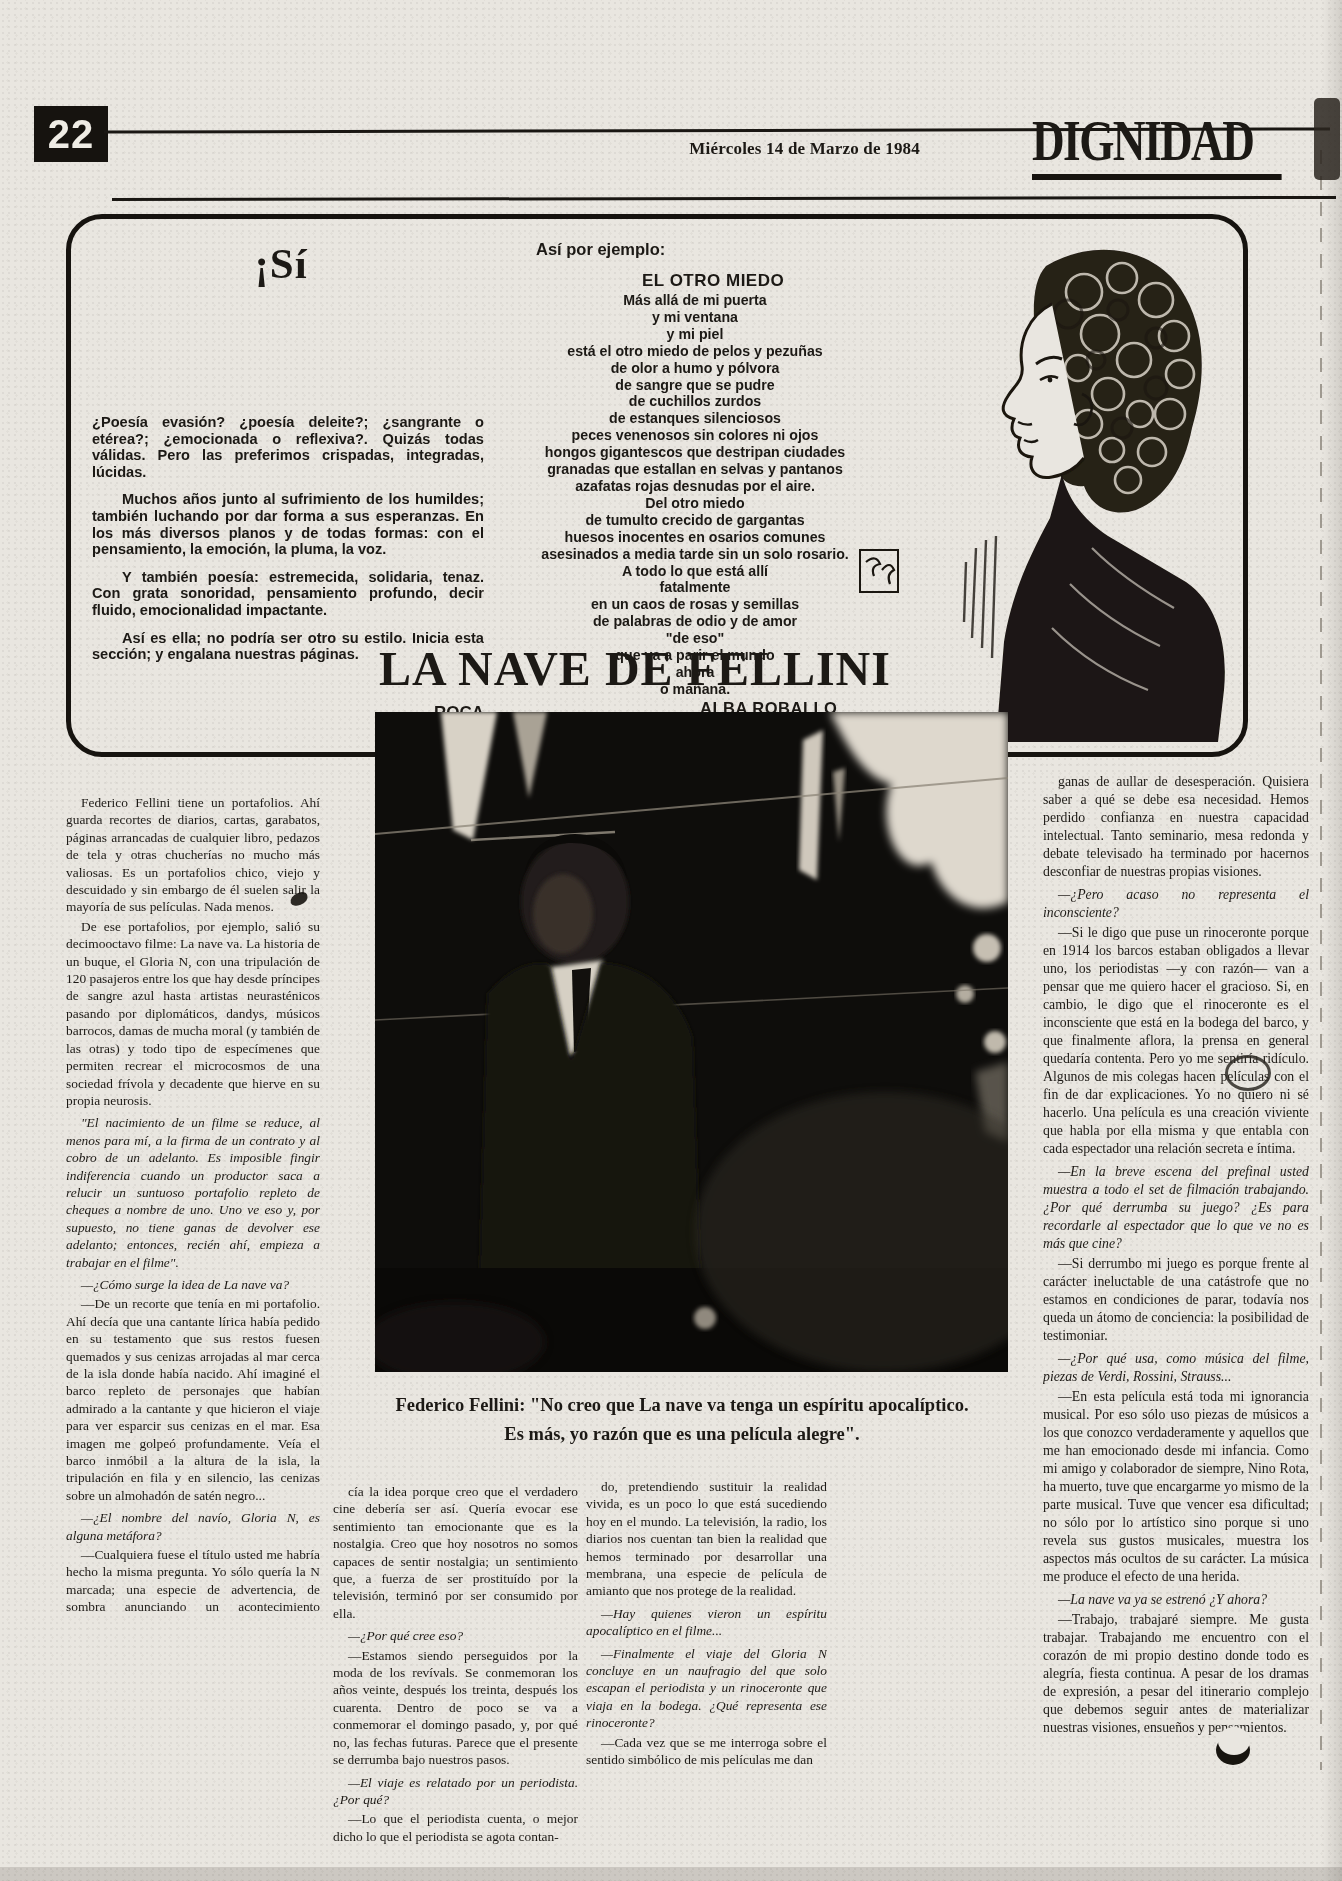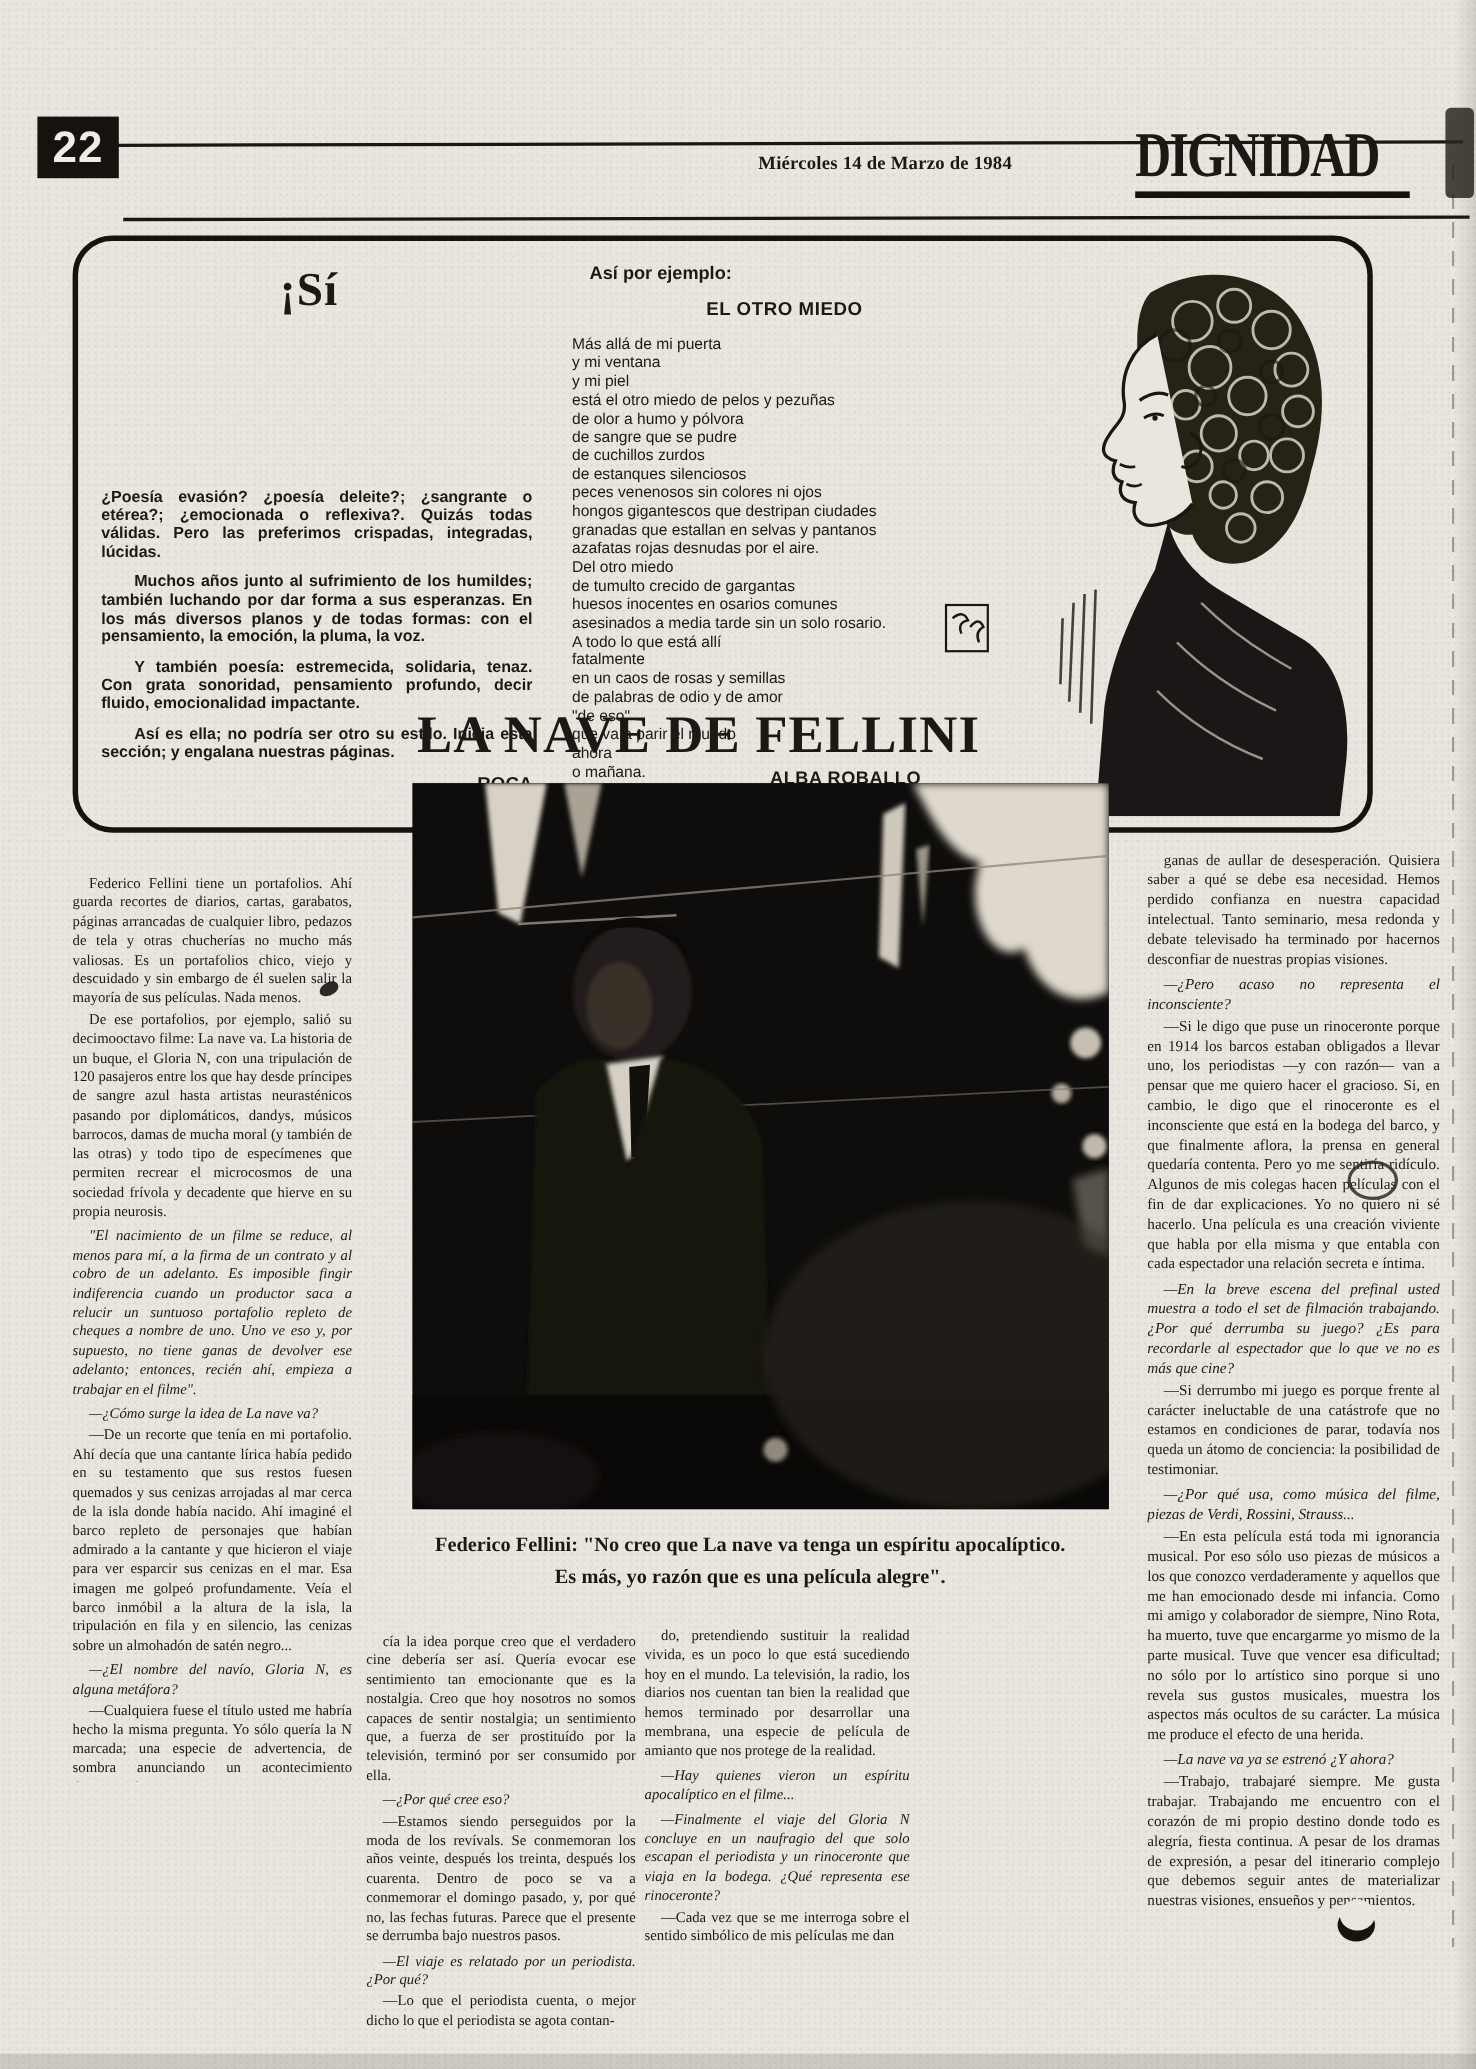--- a/index.html
+++ b/index.html
@@ -28,32 +28,32 @@
     transform:scaleX(.78); transform-origin:left top; white-space:nowrap;
     border-bottom:6px solid #16130f; padding-bottom:2px;}
   
   .pbox{left:66px; top:214px; width:1172px; height:533px;
     border:5px solid #16130f; border-radius:36px;}
   .pbox-title{left:86px; top:240px; width:390px; text-align:center; font-weight:bold;}
   .pbox-title .t1{font-size:43px; line-height:48px; letter-spacing:1px;}
   .pbox-title .t2{font-size:49px; line-height:56px; letter-spacing:1px;}
   .pbox-pars{left:92px; top:414px; width:392px; height:282px; overflow:hidden;
     font-family:"Liberation Sans","DejaVu Sans",sans-serif; font-weight:bold;
-    font-size:14.6px; line-height:16.6px; text-align:justify;margin-top:30px;}
+    font-size:14.6px; line-height:16.6px; text-align:justify;}
   .pbox-pars p{margin:0 0 11px;}
   .pbox-pars p + p{text-indent:30px;}
   .roca{left:92px; top:703px; width:392px; text-align:right;
     font-family:"Liberation Sans","DejaVu Sans",sans-serif; font-weight:bold; font-size:17px;}
   .example{left:536px; top:240px; font-family:"Liberation Sans","DejaVu Sans",sans-serif;
     font-weight:bold; font-size:16.5px;}
   .poemtitle{left:642px; top:271px; font-family:"Liberation Sans","DejaVu Sans",sans-serif;
     font-weight:bold; font-size:17px; letter-spacing:.5px;}
-  .poem{left:520px; top:305px; width:350px;
-    font-family:"Liberation Sans","DejaVu Sans",sans-serif; font-weight:normal;
-    font-size:14.2px; line-height:16.9px;}
+  .poem{left:520px; top:292px; width:350px;
+    font-family:"Liberation Sans","DejaVu Sans",sans-serif; font-weight:bold;
+    font-size:14.2px; line-height:16.9px;text-align:center;}
   .poem div{white-space:nowrap;}
   .poemauthor{left:700px; top:699px; font-family:"Liberation Sans","DejaVu Sans",sans-serif;
     font-weight:bold; font-size:16.5px; letter-spacing:.5px;}
   .sketch{left:856px; top:218px;}
   
   .headline{left:320px; top:641px; width:630px; text-align:center;
     font-weight:bold; font-size:48px; letter-spacing:1px; white-space:nowrap;}
   .photo{left:375px; top:712px; width:633px; height:660px; background:#0e0d0b;}
   .caption{left:332px; top:1391px; width:700px; text-align:center;
     font-weight:bold; font-size:18.5px; line-height:29px;}

